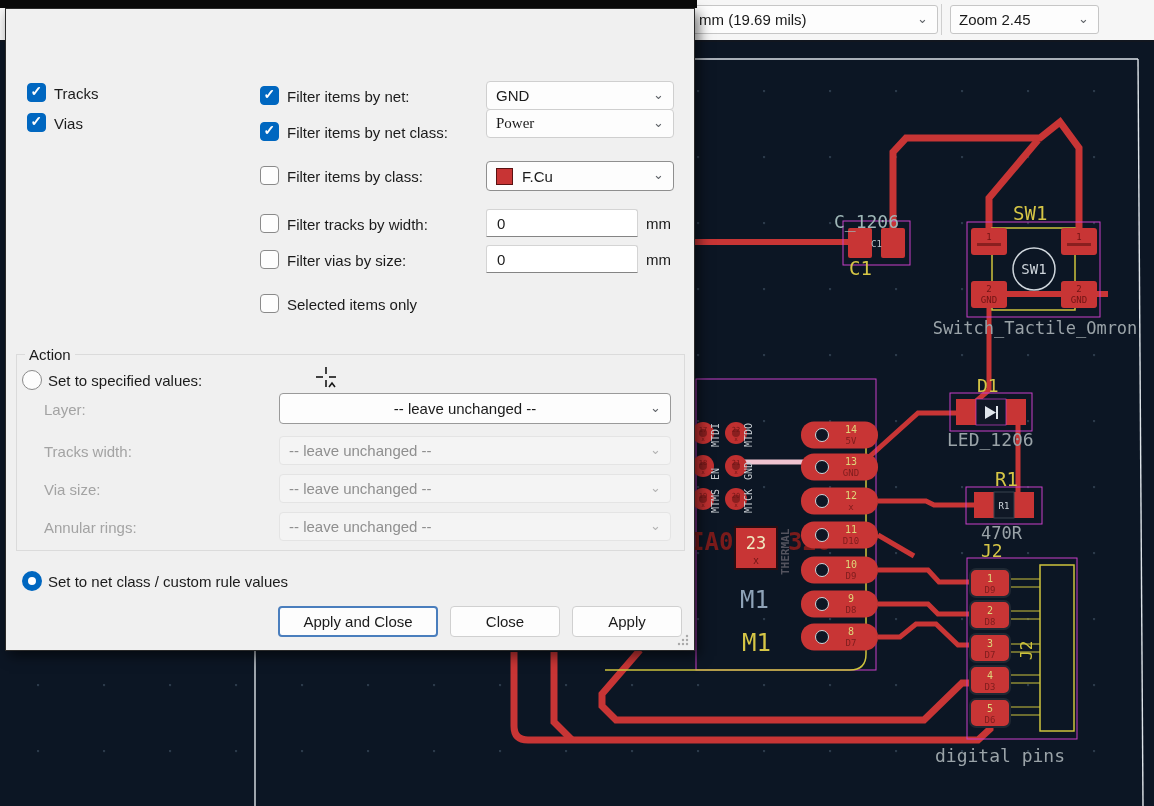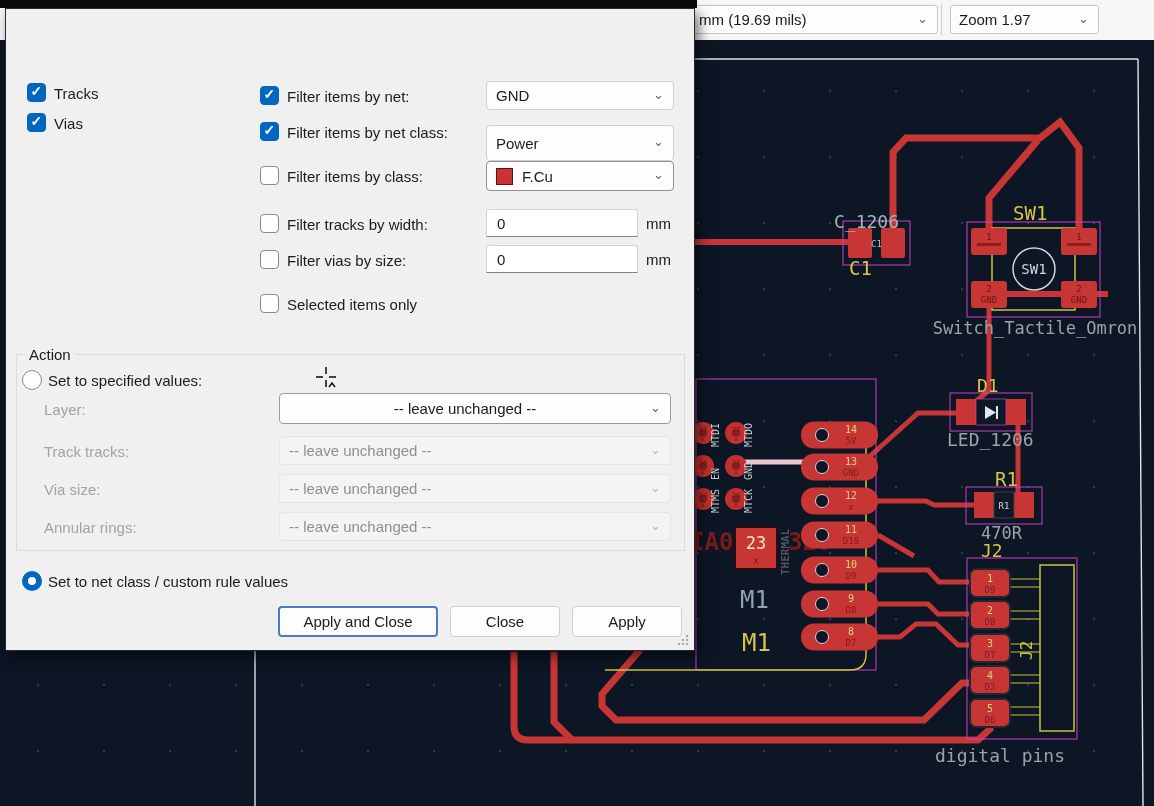--- a/index.html
+++ b/index.html
@@ -257,21 +257,21 @@
   </g>
 </svg>
 
 <div class="toolbar">
   <div class="combo-tb" style="left:640px;width:296px;">
     <span class="val">0.5000 mm (19.69 mils)</span>
     <span class="chev">⌄</span>
   </div>
   <div class="tb-sep"></div>
   <div class="combo-tb" style="left:950px;width:147px;">
-    <span class="val">Zoom 1.97</span>
+    <span class="val">Zoom 2.45</span>
     <span class="chev">⌄</span>
   </div>
 </div>
 
 <div class="blacktop"></div>
 
 <div class="dialog">
 
   <div class="cb checked" style="left:21px;top:74px;"></div>
   <span class="lbl" style="left:48px;top:84px;">Tracks</span>
@@ -281,21 +281,21 @@
 
   <div class="cb checked" style="left:254px;top:77px;"></div>
   <span class="lbl" style="left:281px;top:87px;">Filter items by net:</span>
   <div class="combo" style="left:480px;top:72px;width:188px;height:29px;">
     <span class="val">GND</span>
     <span class="chev">⌄</span>
   </div>
 
   <div class="cb checked" style="left:254px;top:113px;"></div>
   <span class="lbl" style="left:281px;top:123px;text-align:center;">Filter items by net class:</span>
-  <div class="combo" style="left:480px;top:116px;width:188px;height:36px;">
+  <div class="combo" style="left:480px;top:100px;width:188px;height:29px;font-family:Liberation Serif, serif;">
     <span class="val">Power</span>
     <span class="chev">⌄</span>
   </div>
 
   <div class="cb" style="left:254px;top:157px;"></div>
   <span class="lbl" style="left:281px;top:167px;">Filter items by class:</span>
   <div class="combo focus" style="left:480px;top:152px;width:188px;height:30px;">
     <span class="swatch"></span>
     <span class="val">F.Cu</span>
     <span class="chev">⌄</span>
@@ -333,21 +333,21 @@
       <path d="M13,20 L16,16 L19,20"></path>
     </g>
   </svg>
 
   <span class="lbl dis" style="left:38px;top:400px;">Layer:</span>
   <div class="combo center" style="left:273px;top:384px;width:392px;height:31px;border-color:#9a9a9a;">
     <span class="val">-- leave unchanged --</span>
     <span class="chev">⌄</span>
   </div>
 
-  <span class="lbl dis" style="left:38px;top:442px;">Track tracks:</span>
+  <span class="lbl dis" style="left:38px;top:442px;">Tracks width:</span>
   <div class="combo dis" style="left:273px;top:427px;width:392px;height:29px;">
     <span class="val">-- leave unchanged --</span>
     <span class="chev">⌄</span>
   </div>
 
   <span class="lbl dis" style="left:38px;top:480px;">Via size:</span>
   <div class="combo dis" style="left:273px;top:465px;width:392px;height:29px;">
     <span class="val">-- leave unchanged --</span>
     <span class="chev">⌄</span>
   </div>

